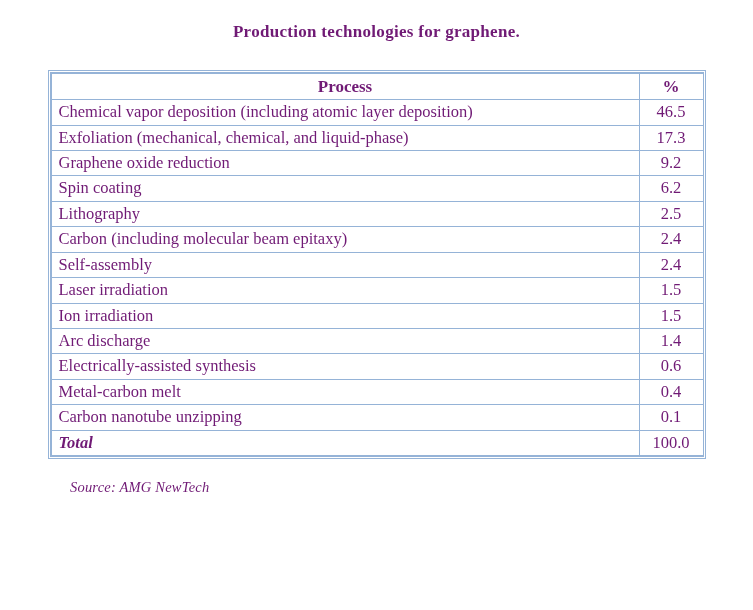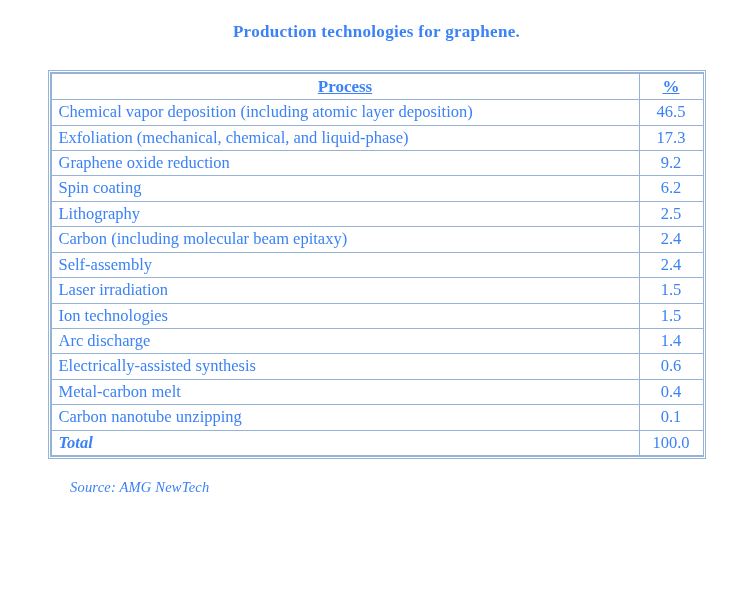--- a/index.html
+++ b/index.html
@@ -6,21 +6,21 @@
     margin: 0;
     padding: 0;
     background: #ffffff;
   }
   .page {
     position: relative;
     width: 753px;
     height: 610px;
     background: #ffffff;
     font-family: "Liberation Serif", serif;
-    color: #3b82f6;
+    color: #701a75;
     overflow: hidden;
   }
   .title {
     margin: 0;
     padding-top: 22px;
     text-align: center;
     font-size: 17px;
     font-weight: bold;
     letter-spacing: 0.3px;
   }
@@ -41,21 +41,20 @@
     padding: 1px 7px;
     font-size: 16.5px;
     line-height: 1.36;
     white-space: nowrap;
     overflow: hidden;
   }
   table.data-table th {
     text-align: center;
     font-weight: bold;
     font-size: 17px;
-    text-decoration: underline;
   }
   td.process-cell {
     text-align: left;
   }
   col.process-col { width: 588px; }
   col.pct-col { width: 64px; }
   td.pct-cell, th.pct-header {
     text-align: center;
   }
   tr.total-row td.process-cell {
@@ -115,21 +114,21 @@
         </tr>
         <tr>
           <td class="process-cell">Self-assembly</td>
           <td class="pct-cell">2.4</td>
         </tr>
         <tr>
           <td class="process-cell">Laser irradiation</td>
           <td class="pct-cell">1.5</td>
         </tr>
         <tr>
-          <td class="process-cell">Ion technologies</td>
+          <td class="process-cell">Ion irradiation</td>
           <td class="pct-cell">1.5</td>
         </tr>
         <tr>
           <td class="process-cell">Arc discharge</td>
           <td class="pct-cell">1.4</td>
         </tr>
         <tr>
           <td class="process-cell">Electrically-assisted synthesis</td>
           <td class="pct-cell">0.6</td>
         </tr>

